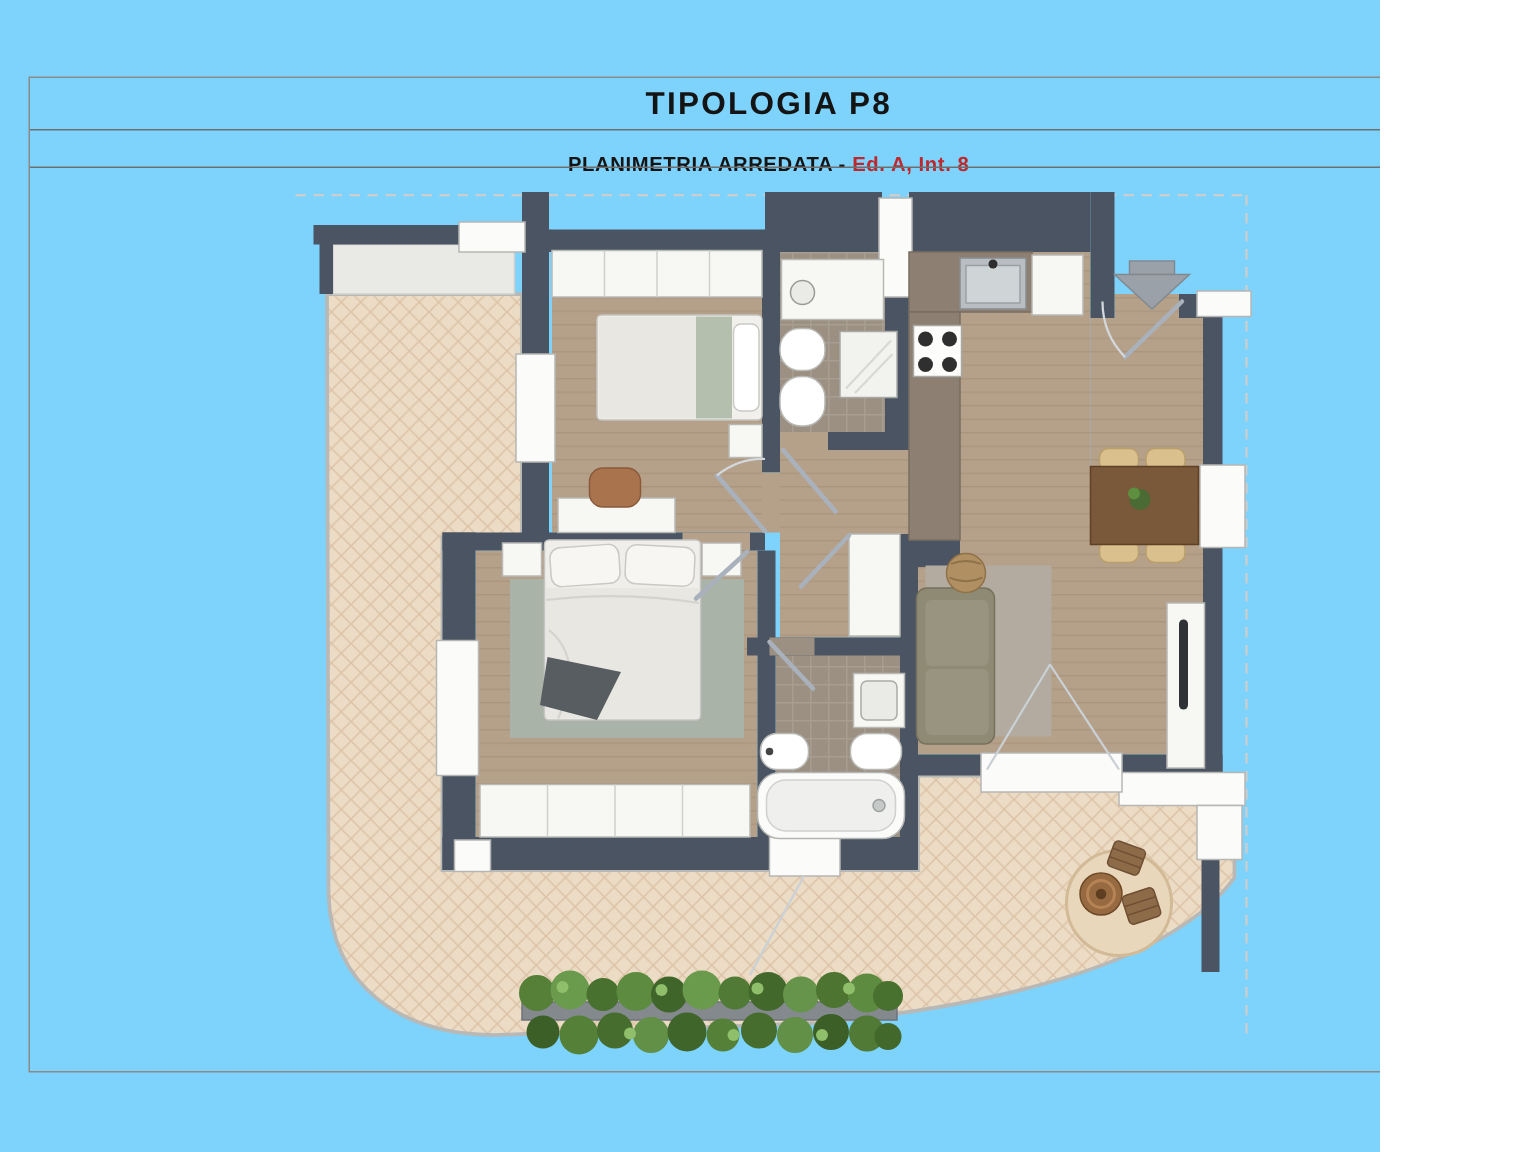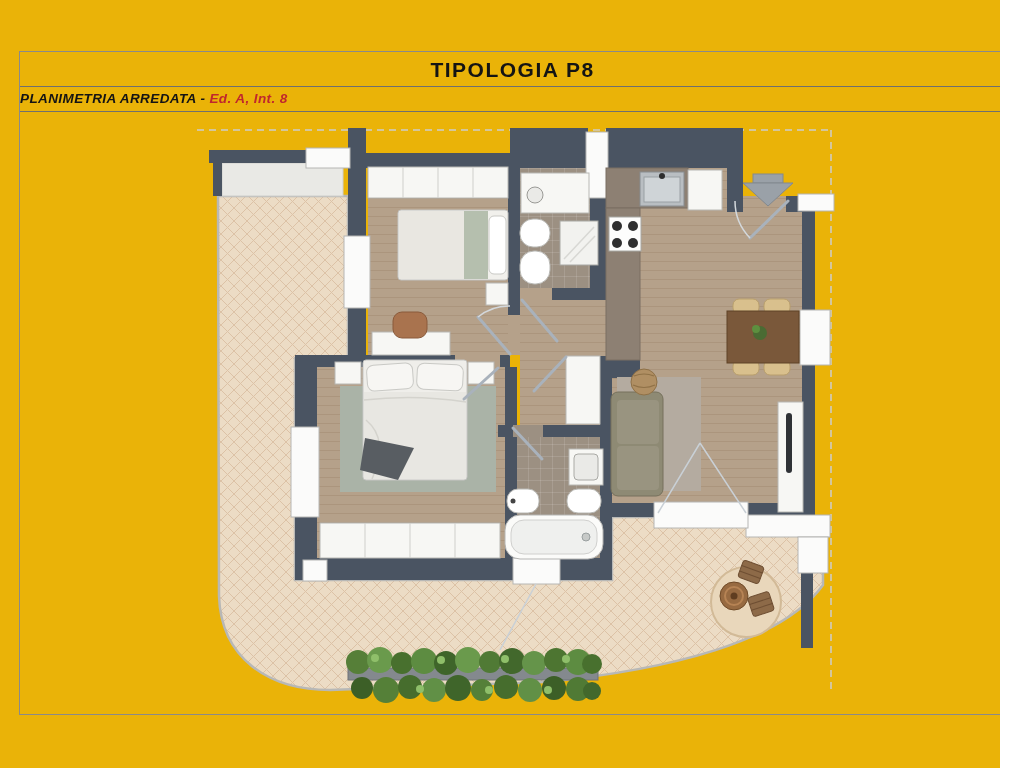--- a/index.html
+++ b/index.html
@@ -1,24 +1,24 @@
 <!DOCTYPE html>
 <html><head>
 <meta charset="utf-8">
 <style>
   html,body{margin:0;padding:0;background:#ffffff;}
-  .stage{position:relative;width:1000px;height:768px;background:#eab308;overflow:hidden;
-         font-family:"Liberation Sans",sans-serif;}
+  .stage{position:relative;width:896px;height:768px;background:#7dd3fc;overflow:hidden;
+         font-family:"Liberation Sans",sans-serif;padding-left:24px;}
   .frame{position:absolute;left:19px;top:51px;width:985px;height:662px;border:1px solid #8a8a8a;}
   .hline{position:absolute;left:0;width:100%;height:1px;background:#6f6f6f;}
   .hline.l2{top:34px;} .hline.l3{top:59px;}
   .title{position:absolute;left:0;top:0;width:100%;height:34px;line-height:35px;text-align:center;
          font-size:21px;font-weight:bold;letter-spacing:1.5px;color:#141414;}
-  .subtitle{position:absolute;left:0;top:35px;width:100%;height:24px;line-height:24px;
-            font-size:13.5px;font-weight:bold;letter-spacing:.4px;color:#141414;font-style:italic;}
+  .subtitle{position:absolute;left:0;top:46px;width:100%;height:24px;line-height:24px;text-align:center;
+            font-size:13.5px;font-weight:bold;letter-spacing:.4px;color:#141414;}
   .subtitle .red{color:#c0272d;}
   svg.plan{position:absolute;left:0;top:0;width:1024px;height:768px;}
   .wall{fill:#4a5462;}
   .sill{fill:#fbfbfa;stroke:#b6b6b4;stroke-width:1;}
   .white-furn{fill:#f7f7f4;stroke:#b8b8b4;stroke-width:1;}
   .leaf{stroke:#a9b2bc;stroke-width:3;stroke-linecap:round;}
   .arc{stroke:#d3d8dc;stroke-width:1.5;fill:none;}
   .faint{stroke:#c9d0d6;stroke-width:1.5;fill:none;}
 </style>
 </head>

